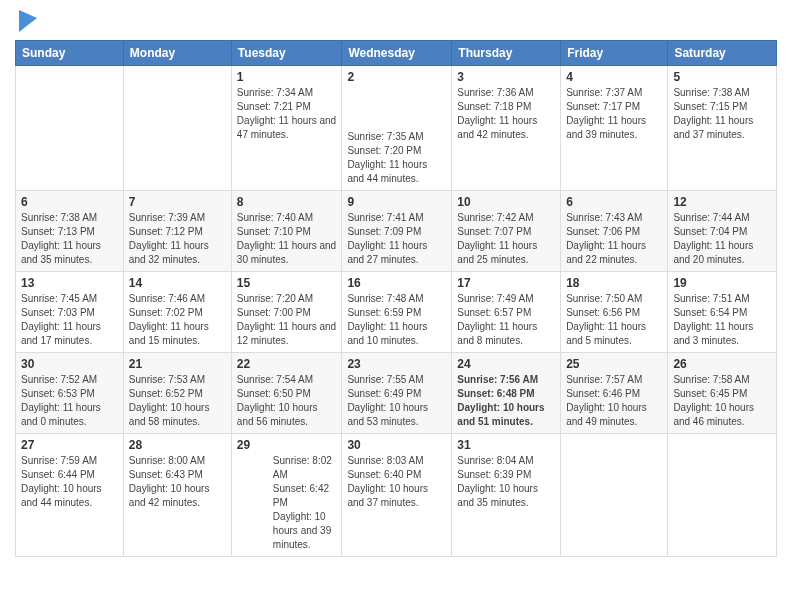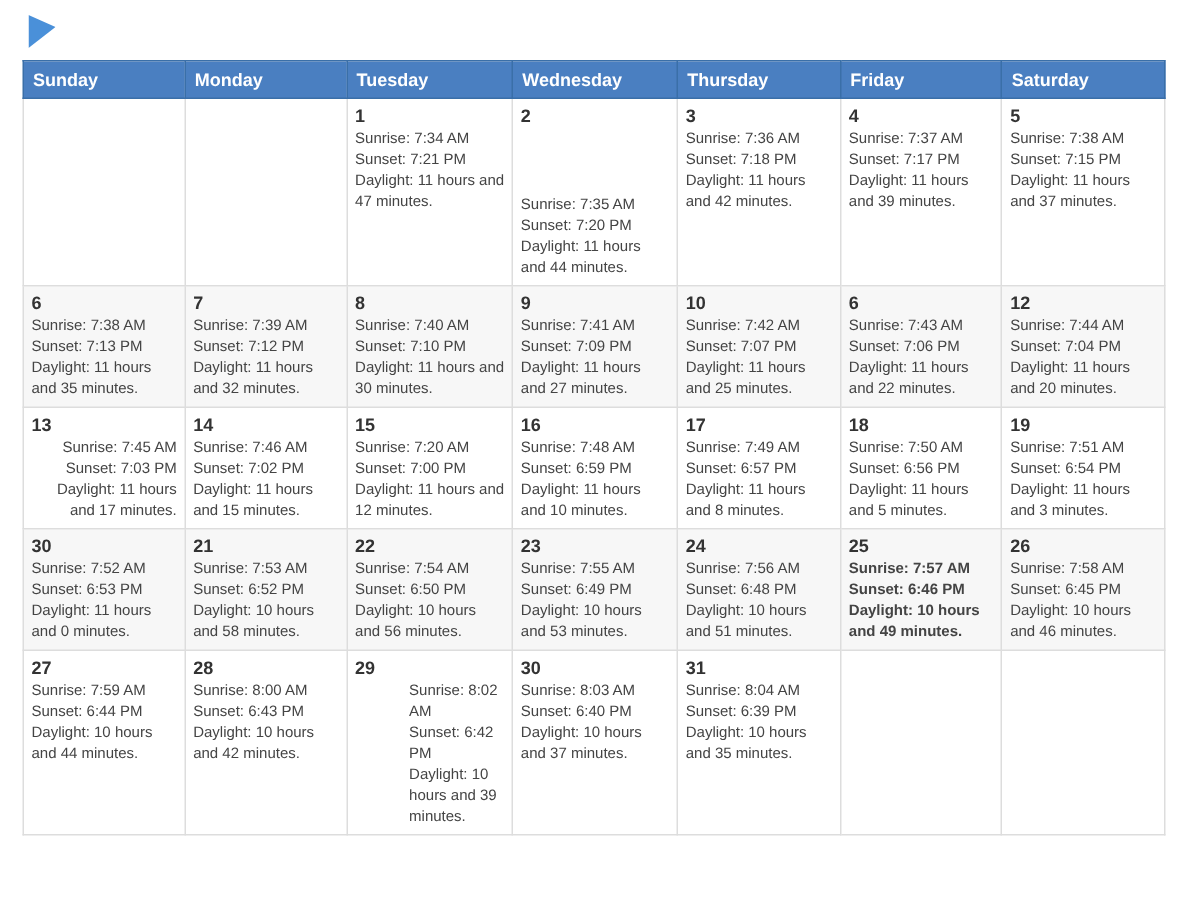--- a/index.html
+++ b/index.html
@@ -209,21 +209,21 @@
           <td>
             <span class="day-number">12</span>
             <div class="day-info" style="white-space: pre-line;">Sunrise: 7:44 AM
 Sunset: 7:04 PM
 Daylight: 11 hours and 20 minutes.</div>
           </td>
         </tr>
         <tr>
           <td>
             <span class="day-number">13</span>
-            <div class="day-info" style="white-space: pre-line; text-align: right;">Sunrise: 7:45 AM
+            <div class="day-info" style="white-space: pre-line;">Sunrise: 7:45 AM
 Sunset: 7:03 PM
 Daylight: 11 hours and 17 minutes.</div>
           </td>
           <td>
             <span class="day-number">14</span>
             <div class="day-info" style="white-space: pre-line;">Sunrise: 7:46 AM
 Sunset: 7:02 PM
 Daylight: 11 hours and 15 minutes.</div>
           </td>
           <td>
@@ -277,27 +277,27 @@
 Daylight: 10 hours and 56 minutes.</div>
           </td>
           <td>
             <span class="day-number">23</span>
             <div class="day-info" style="white-space: pre-line;">Sunrise: 7:55 AM
 Sunset: 6:49 PM
 Daylight: 10 hours and 53 minutes.</div>
           </td>
           <td>
             <span class="day-number">24</span>
-            <div class="day-info" style="white-space: pre-line;">Sunrise: 7:56 AM
+            <div class="day-info" style="white-space: pre-line; font-weight: bold;">Sunrise: 7:56 AM
 Sunset: 6:48 PM
 Daylight: 10 hours and 51 minutes.</div>
           </td>
           <td>
             <span class="day-number">25</span>
-            <div class="day-info" style="white-space: pre-line; font-weight: bold;">Sunrise: 7:57 AM
+            <div class="day-info" style="white-space: pre-line;">Sunrise: 7:57 AM
 Sunset: 6:46 PM
 Daylight: 10 hours and 49 minutes.</div>
           </td>
           <td>
             <span class="day-number">26</span>
             <div class="day-info" style="white-space: pre-line;">Sunrise: 7:58 AM
 Sunset: 6:45 PM
 Daylight: 10 hours and 46 minutes.</div>
           </td>
         </tr>

